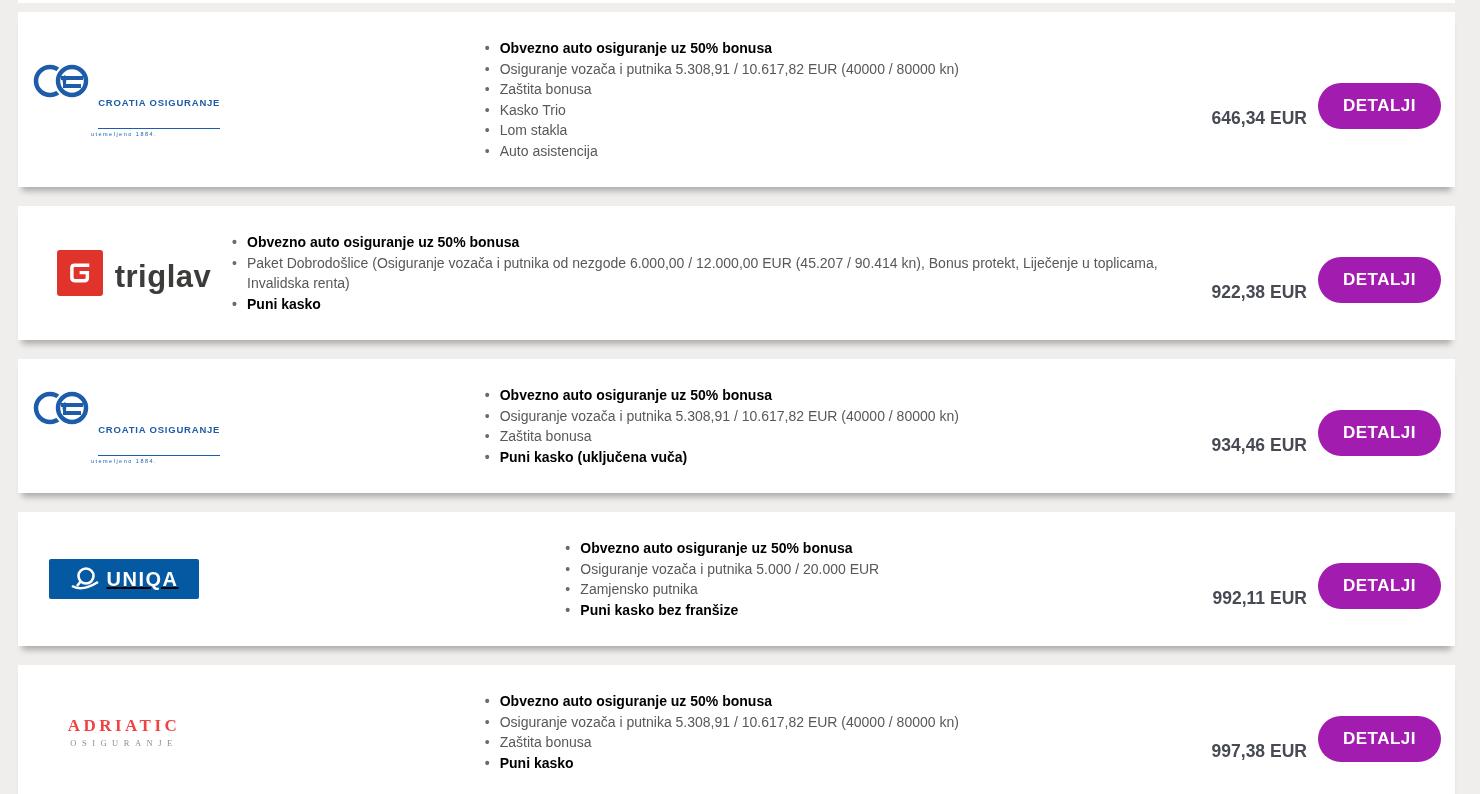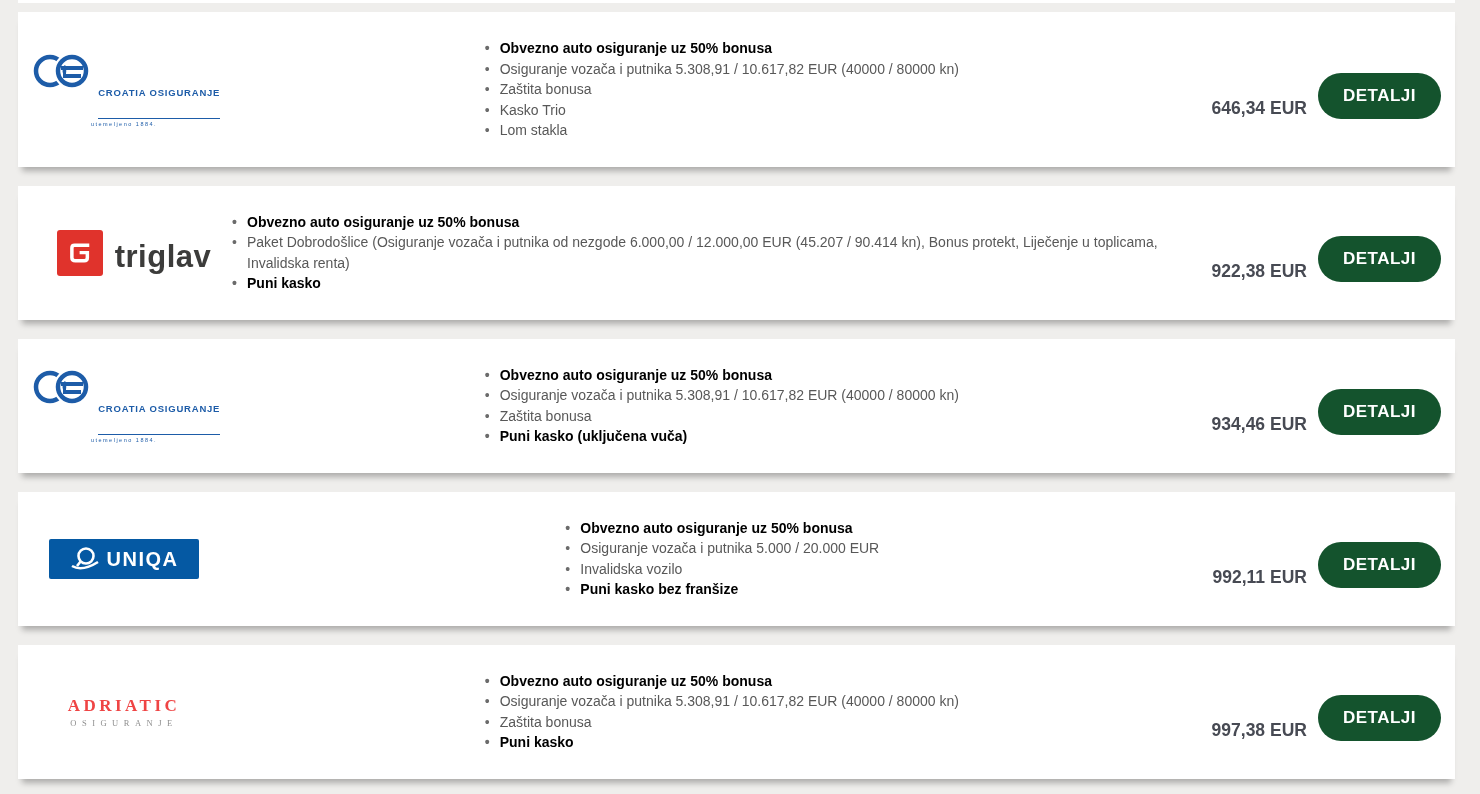--- a/index.html
+++ b/index.html
@@ -78,21 +78,21 @@
   .price {
     font-size: 17.5px;
     font-weight: bold;
     color: #474a53;
     margin-right: 11px;
     white-space: nowrap;
   }
   .details-btn {
     margin-top: 13px;
     border: none;
-    background: #14532d;
+    background: #a21caf;
     color: #ffffff;
     font-family: "Liberation Sans", "DejaVu Sans", sans-serif;
     font-size: 17px;
     font-weight: bold;
     letter-spacing: 0.5px;
     padding: 13px 25px;
     border-radius: 24px;
     cursor: pointer;
     white-space: nowrap;
   }
@@ -129,20 +129,21 @@
     letter-spacing: 0.5px;
     line-height: 1;
     padding-bottom: 4px;
   }
   .logo-uniqa {
     width: 150px; height: 40px;
     background: #0559a3;
     border-radius: 2px;
     display: flex; align-items: center; justify-content: center;
     gap: 7px;
+    text-decoration: underline;
   }
   .logo-uniqa .uni-word {
     color: #ffffff;
     font-weight: bold;
     font-size: 20px;
     letter-spacing: 1.5px;
     line-height: 1;
   }
   .logo-adriatic { text-align: center; font-family: "Liberation Serif", "DejaVu Serif", serif; }
   .logo-adriatic .adr-name {
@@ -184,20 +185,21 @@
 
     </div>
 
     <div class="col-features">
       <ul class="features">
             <li class="bold">Obvezno auto osiguranje uz 50% bonusa</li>
             <li>Osiguranje vozača i putnika 5.308,91 / 10.617,82 EUR (40000 / 80000 kn)</li>
             <li>Zaštita bonusa</li>
             <li>Kasko Trio</li>
             <li>Lom stakla</li>
+            <li>Auto asistencija</li>
           </ul>
     </div>
 
     <div class="col-price">
       <div class="price">646,34 EUR</div>
       <button class="details-btn">DETALJI</button>
     </div>
 
   </div>
 
@@ -277,21 +279,21 @@
         </svg>
         <div class="uni-word">UNIQA</div>
       </div>
 
     </div>
 
     <div class="col-features">
       <ul class="features">
             <li class="bold">Obvezno auto osiguranje uz 50% bonusa</li>
             <li>Osiguranje vozača i putnika 5.000 / 20.000 EUR</li>
-            <li>Invalidska vozilo</li>
+            <li>Zamjensko putnika</li>
             <li class="bold">Puni kasko bez franšize</li>
           </ul>
     </div>
 
     <div class="col-price">
       <div class="price">992,11 EUR</div>
       <button class="details-btn">DETALJI</button>
     </div>
 
   </div>

